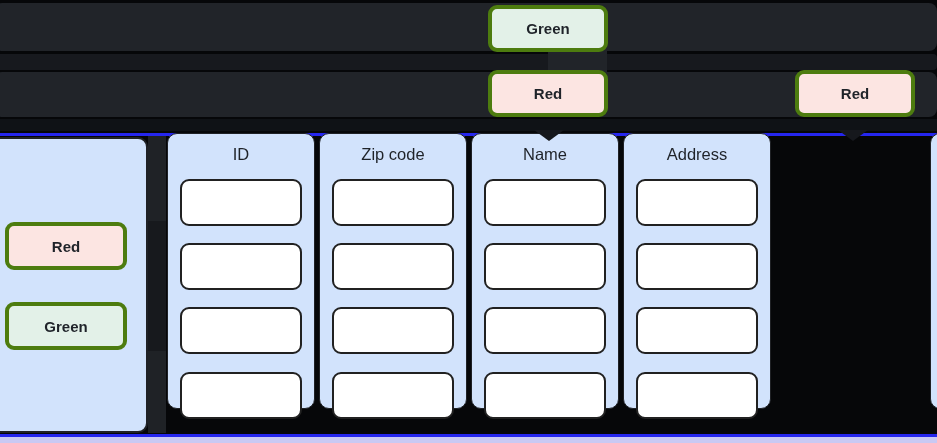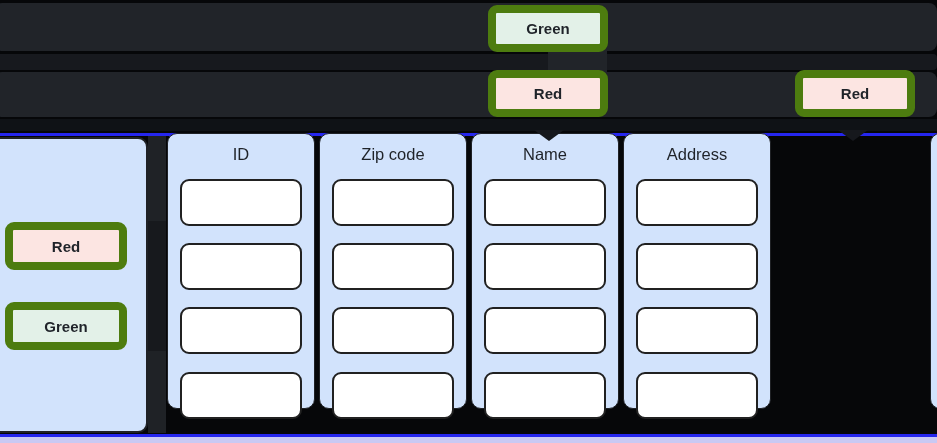--- a/index.html
+++ b/index.html
@@ -16,21 +16,21 @@
 
   
   .band { background: #212429; border-radius: 8px; z-index: 1; }
   .band-spacer { background: #17191e; border-radius: 4px; z-index: 1; }
   .band-footer { background: #0f1216; z-index: 1; }
   .stub { background: #212429; z-index: 1; }
 
   
   .node {
     display: flex; align-items: center; justify-content: center;
-    border: 8px solid #4d7c0f;
+    border: 4px solid #4d7c0f;
     border-radius: 9px;
     font-size: 15px; font-weight: bold; color: #1f2329;
     z-index: 5;
   }
   .node-green { background: #e3f1e8; }
   .node-red   { background: #fce5e2; justify-content: center; }
 
   
   .tri {
     width: 0; height: 0;

